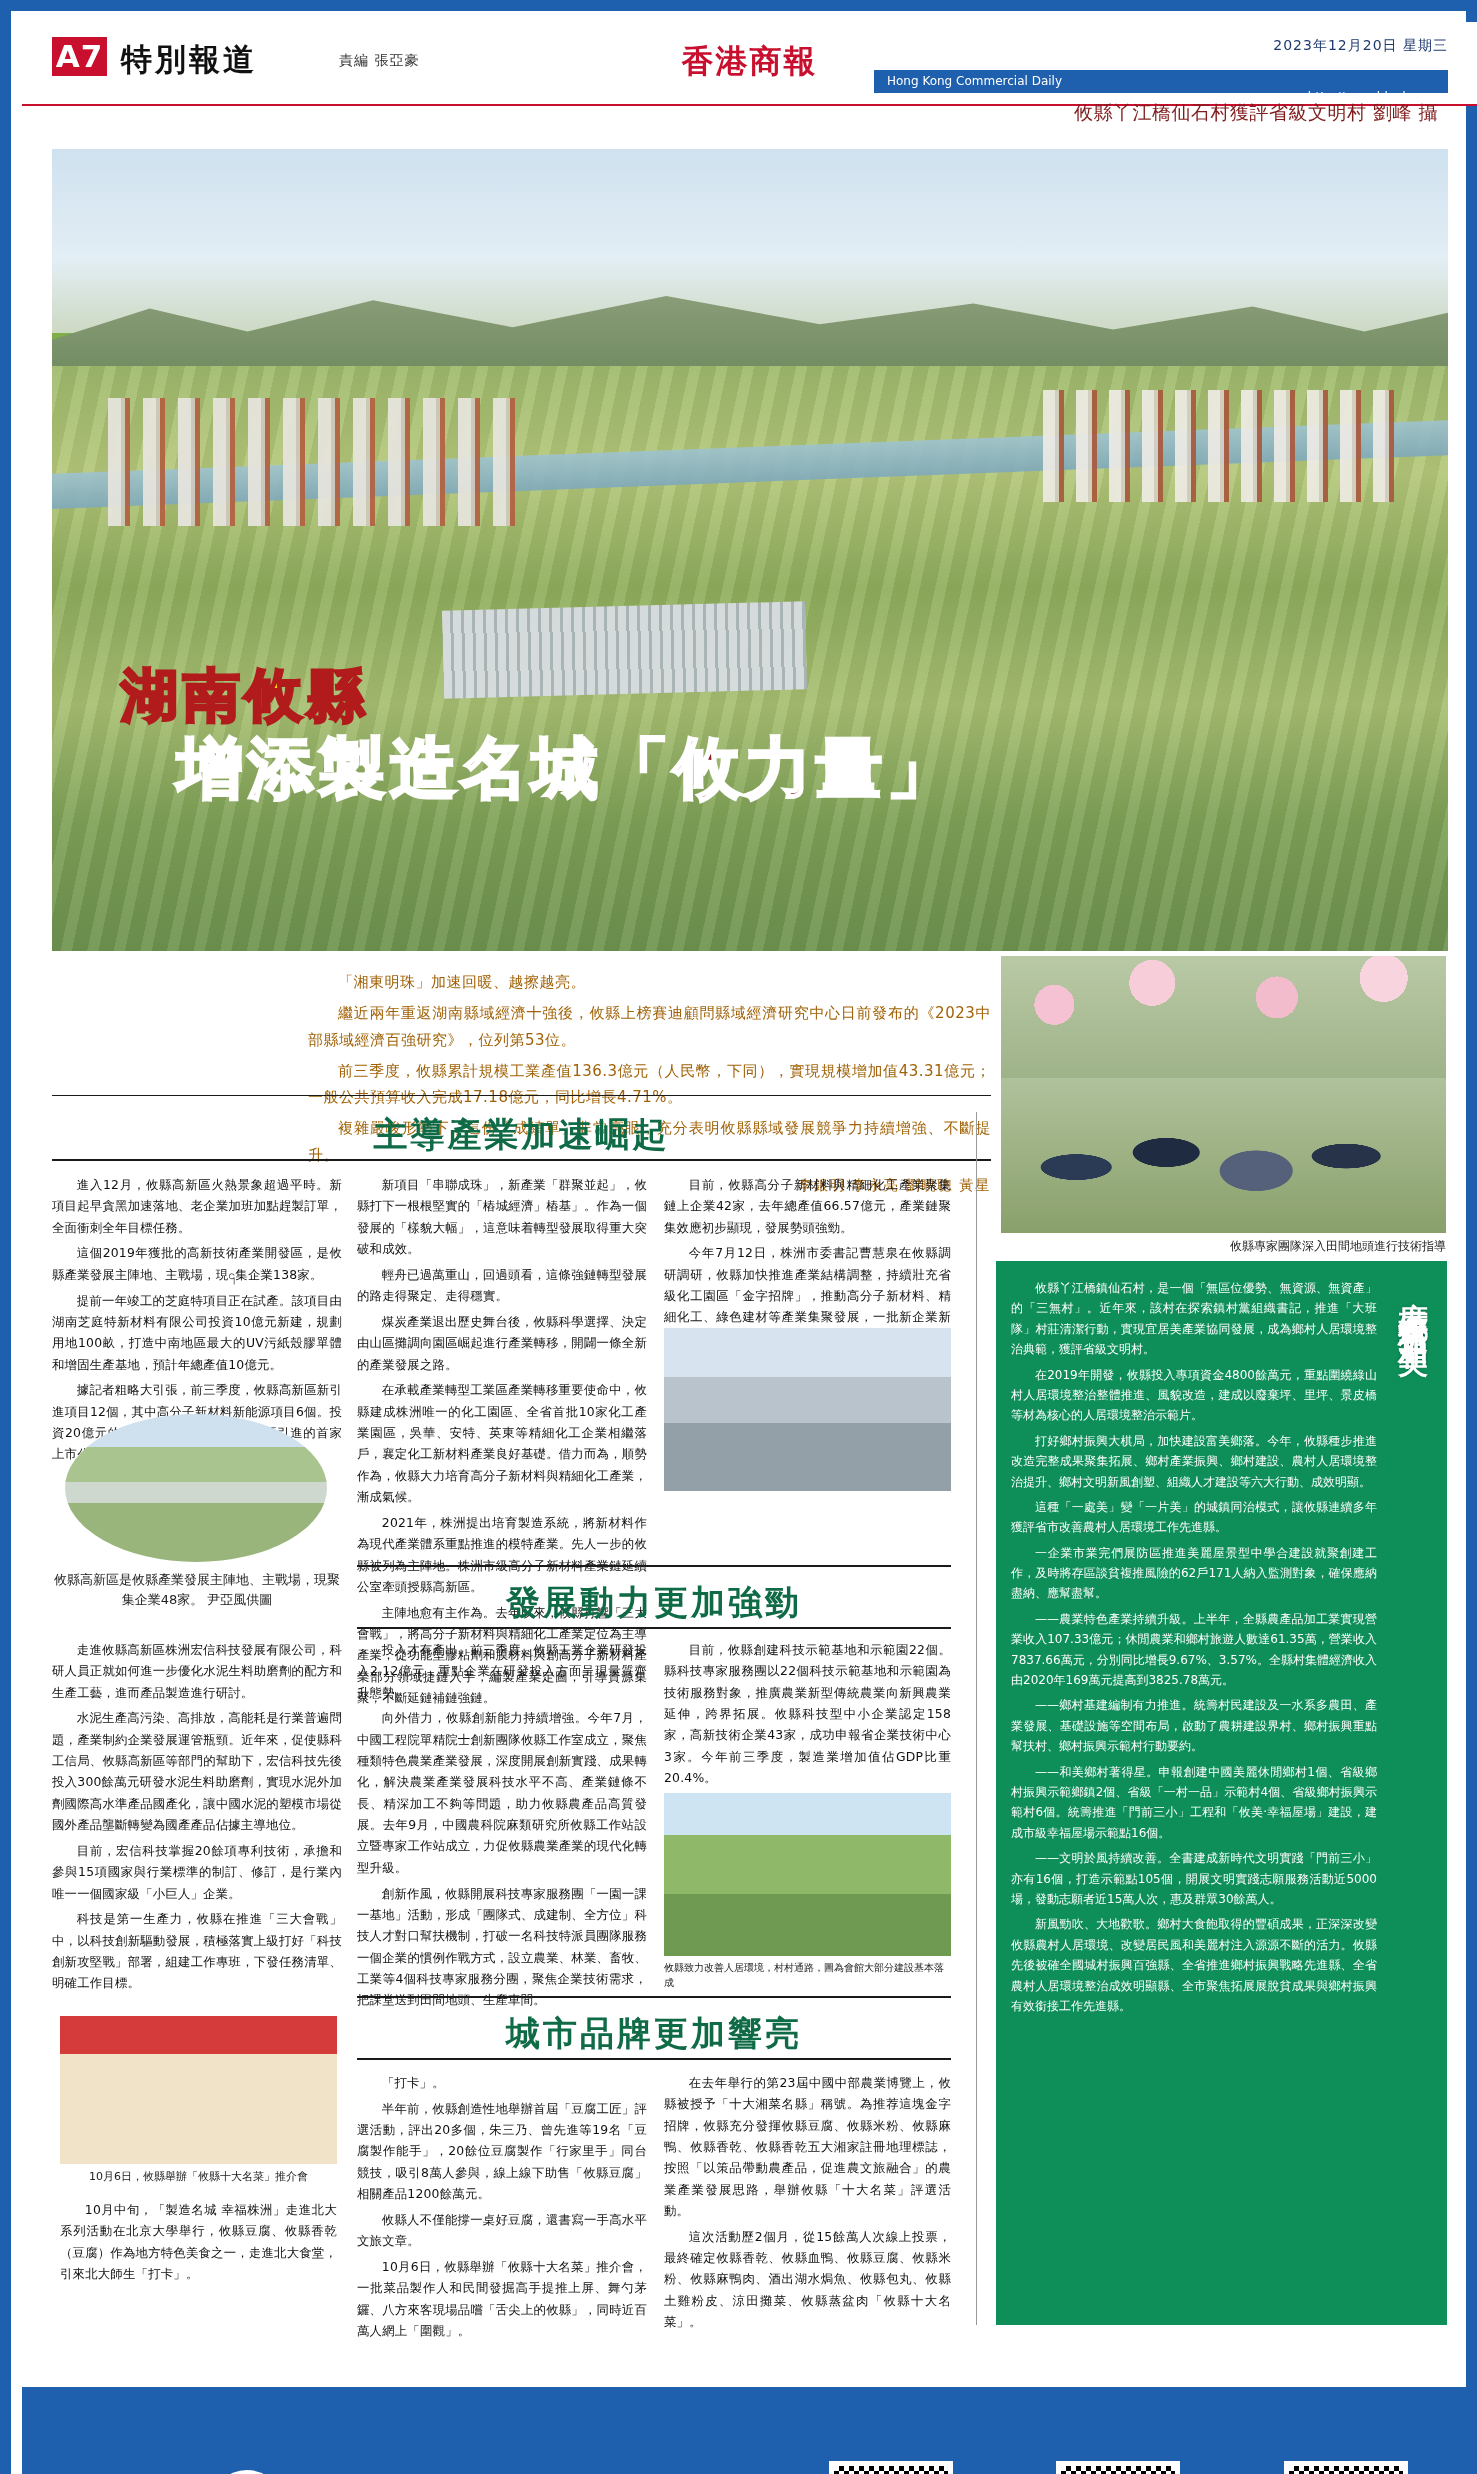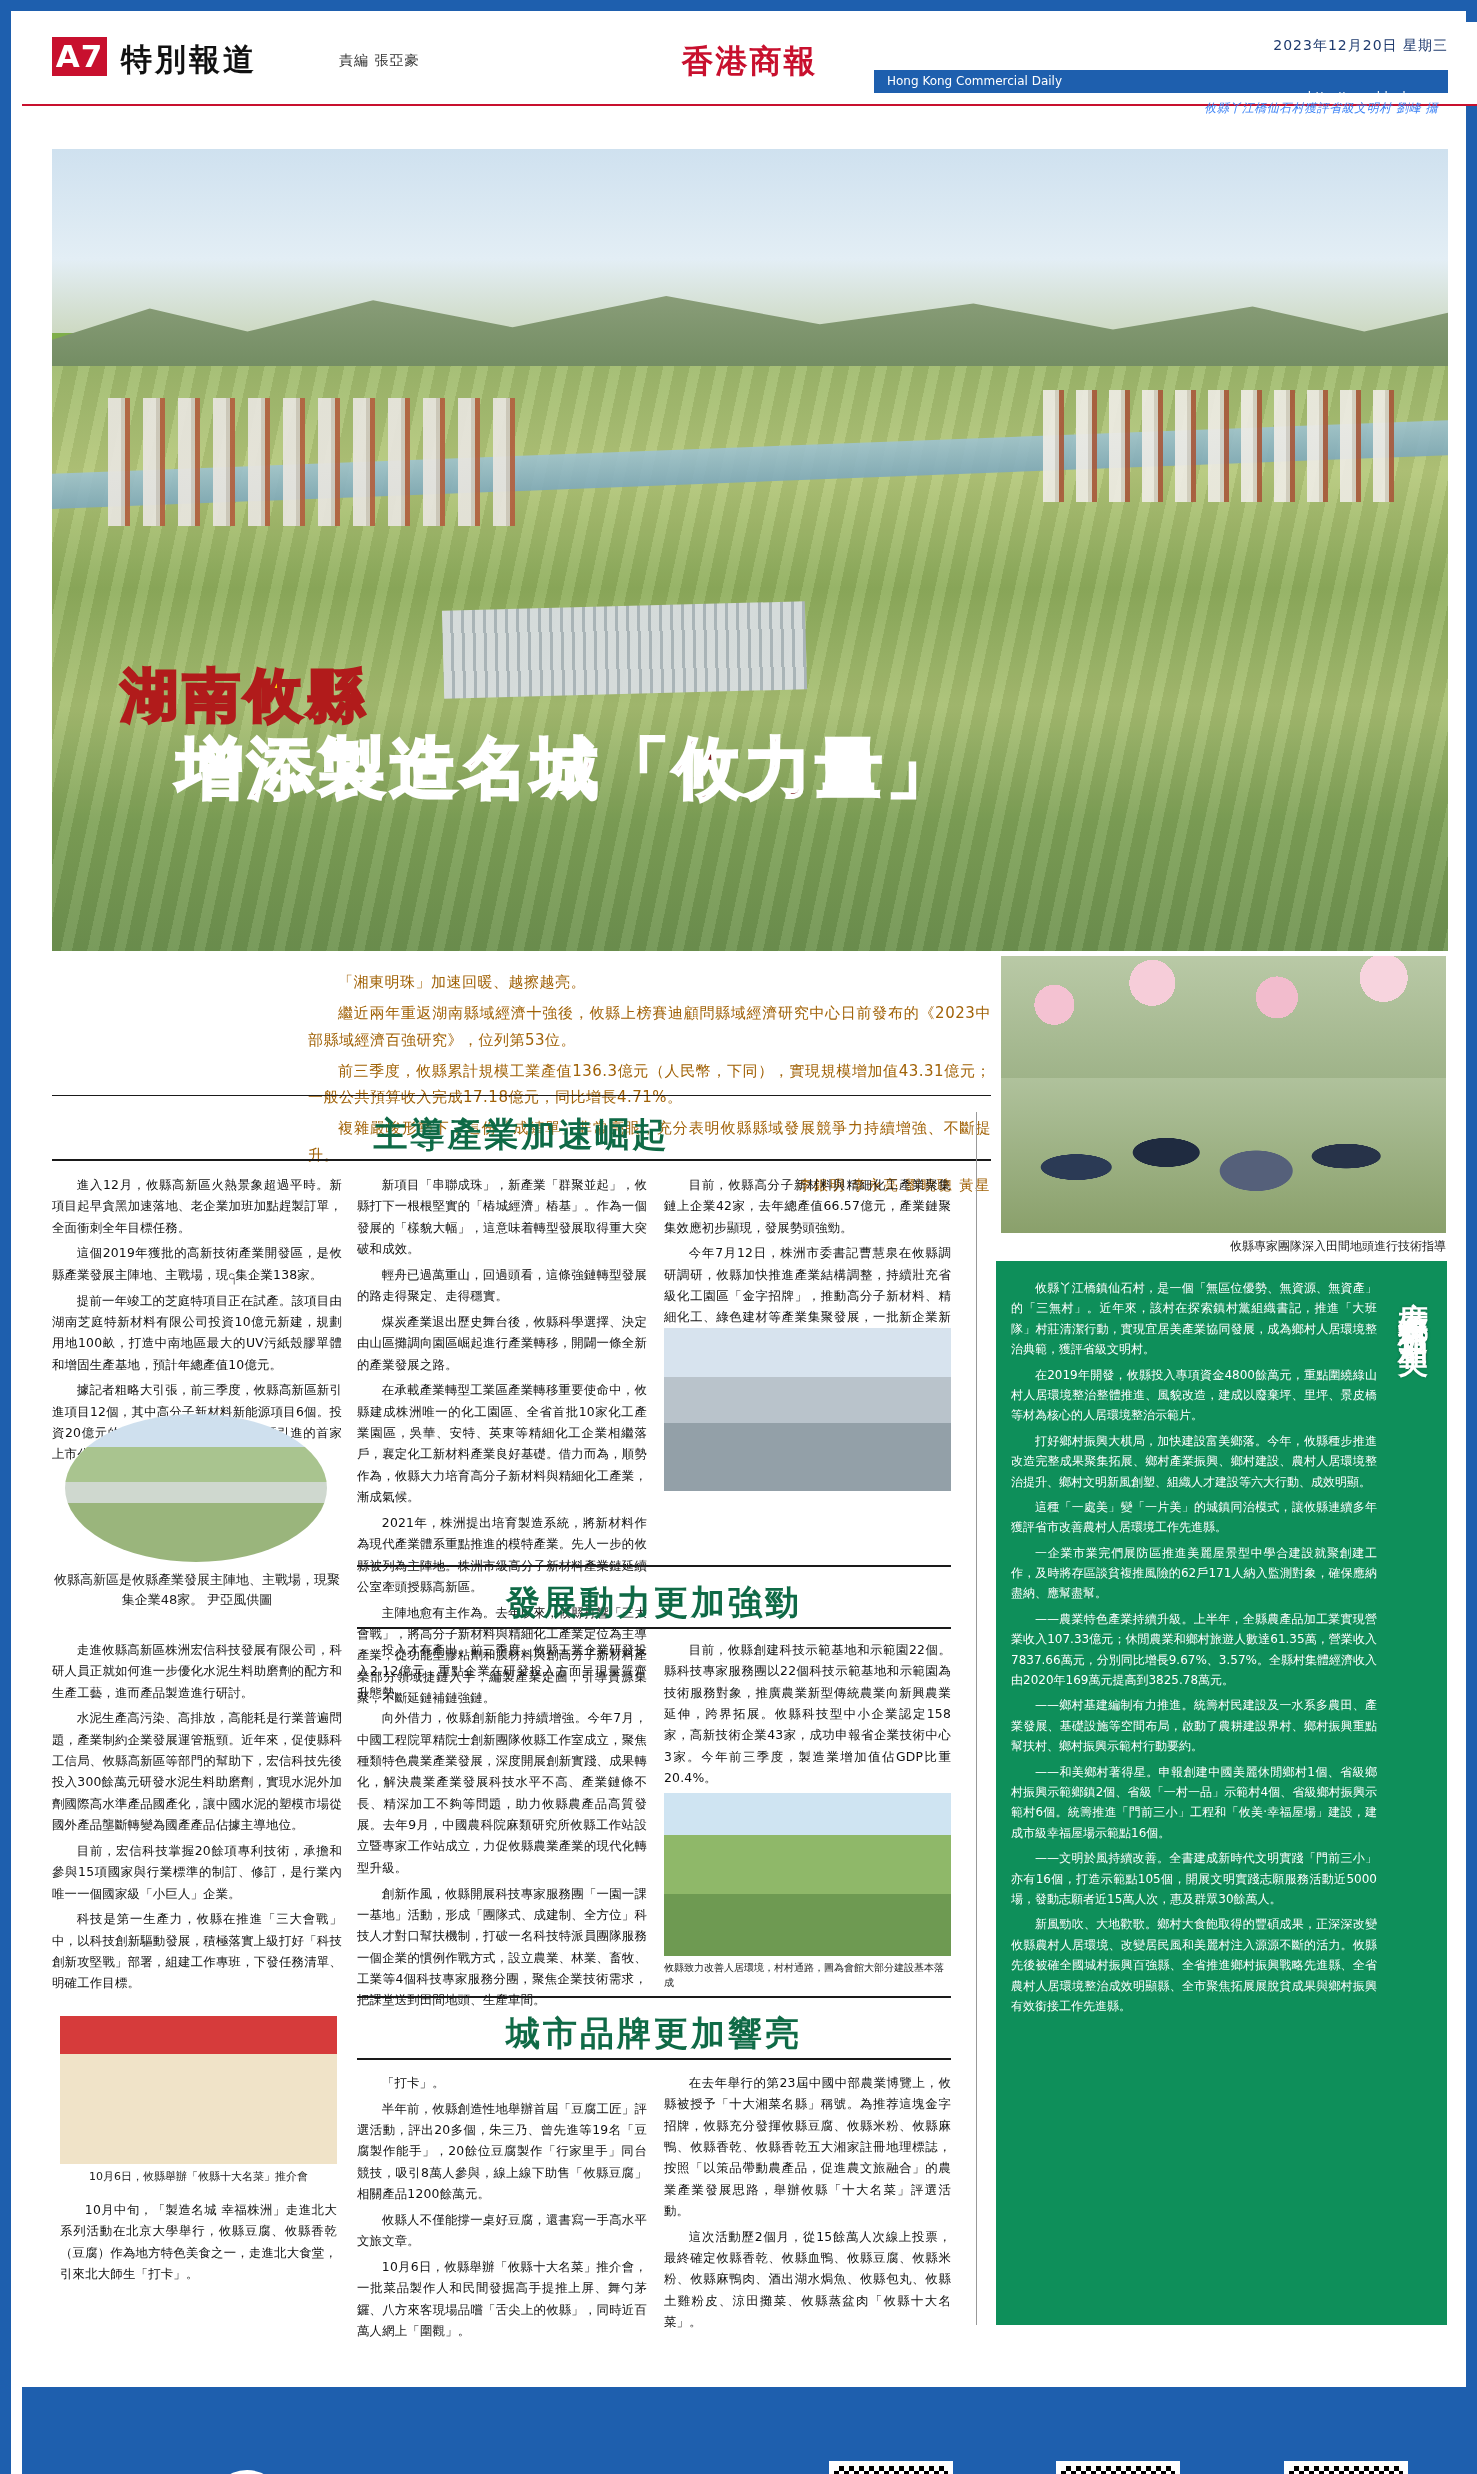--- a/index.html
+++ b/index.html
@@ -142,24 +142,23 @@
   }
   .hero-greenhouse {
     position: absolute; left: 28%; top: 57%; width: 26%; height: 11%;
     background: repeating-linear-gradient(90deg, #d8dde0 0 8px, #aab4bb 8px 11px);
     transform: rotate(-1.5deg);
     opacity: 0.95;
   }
   .hero-caption {
     position: absolute;
     right: 10px; top: -24px;
-    font-size: 12px;
-    color: #3b82f6;
+    font-size: 19px;
+    color: #7f1d1d;
     letter-spacing: 0.5px;
-    font-style: italic;
   }
   .hero-title {
     position: absolute;
     left: 69px; top: 515px;
     z-index: 6;
   }
   .hero-title .t1 {
     font-size: 57px;
     font-weight: bold;
     color: #ffd400;

